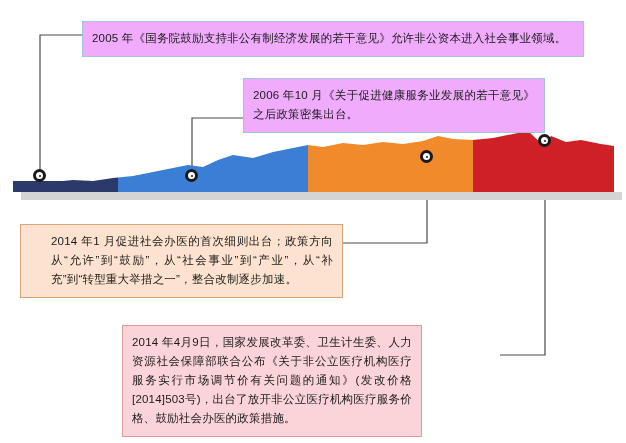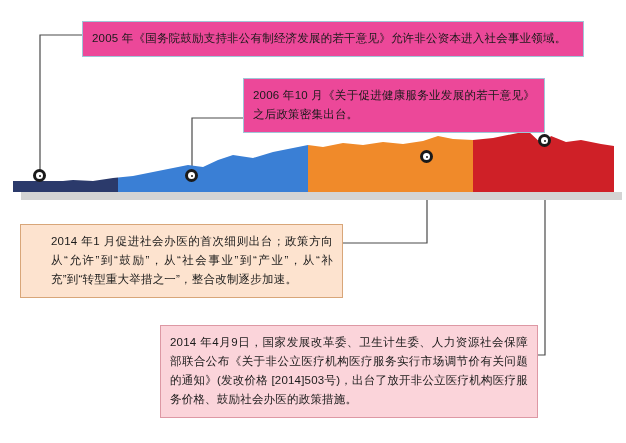--- a/index.html
+++ b/index.html
@@ -25,21 +25,21 @@
     box-sizing: border-box;
     font-size: 11.5px;
     line-height: 1.65;
     color: #1a1a1a;
     padding: 7px 9px 8px 9px;
     border: 1px solid #8c8c8c;
     letter-spacing: 0.2px;
     text-align: justify;
   }
   .callout-blue {
-    background: #ec4899;
+    background: #f0abfc;
     border-color: #9fc6d8;
   }
   .callout-orange {
     background: #fde3cf;
     border-color: #d8a679;
     padding-left: 30px;
   }
   .callout-pink {
     background: #fbd4da;
     border-color: #dd98a4;
@@ -56,22 +56,21 @@
     width: 302px;
   }
   #callout-2014-jan {
     left: 20px;
     top: 224px;
     width: 323px;
   }
   #callout-2014-apr {
     left: 122px;
     top: 325px;
-    width: 378px;
-    margin-left: 38px;
+    width: 300px;
   }
   .marker {
     position: absolute;
     width: 13px;
     height: 13px;
     border-radius: 50%;
     background: #ffffff;
     border: 3px solid #1a1a1a;
     box-sizing: border-box;
   }

